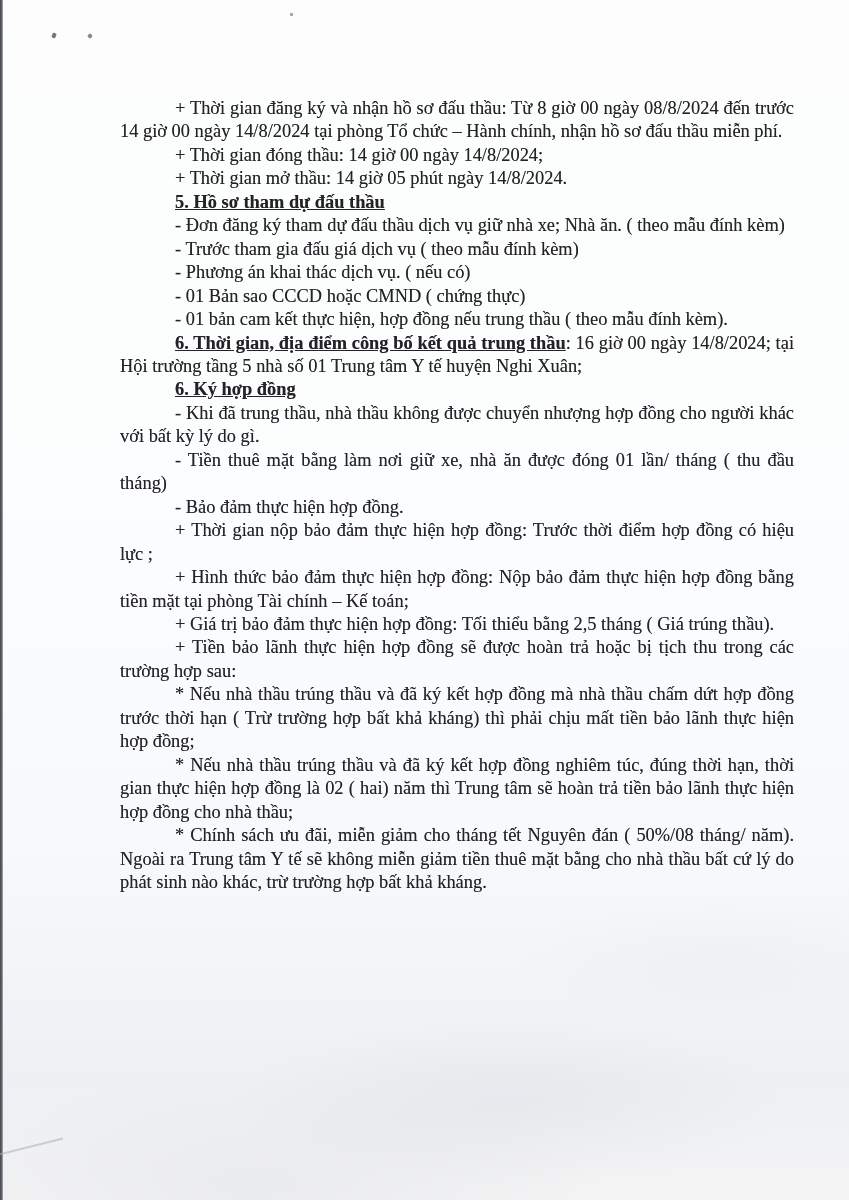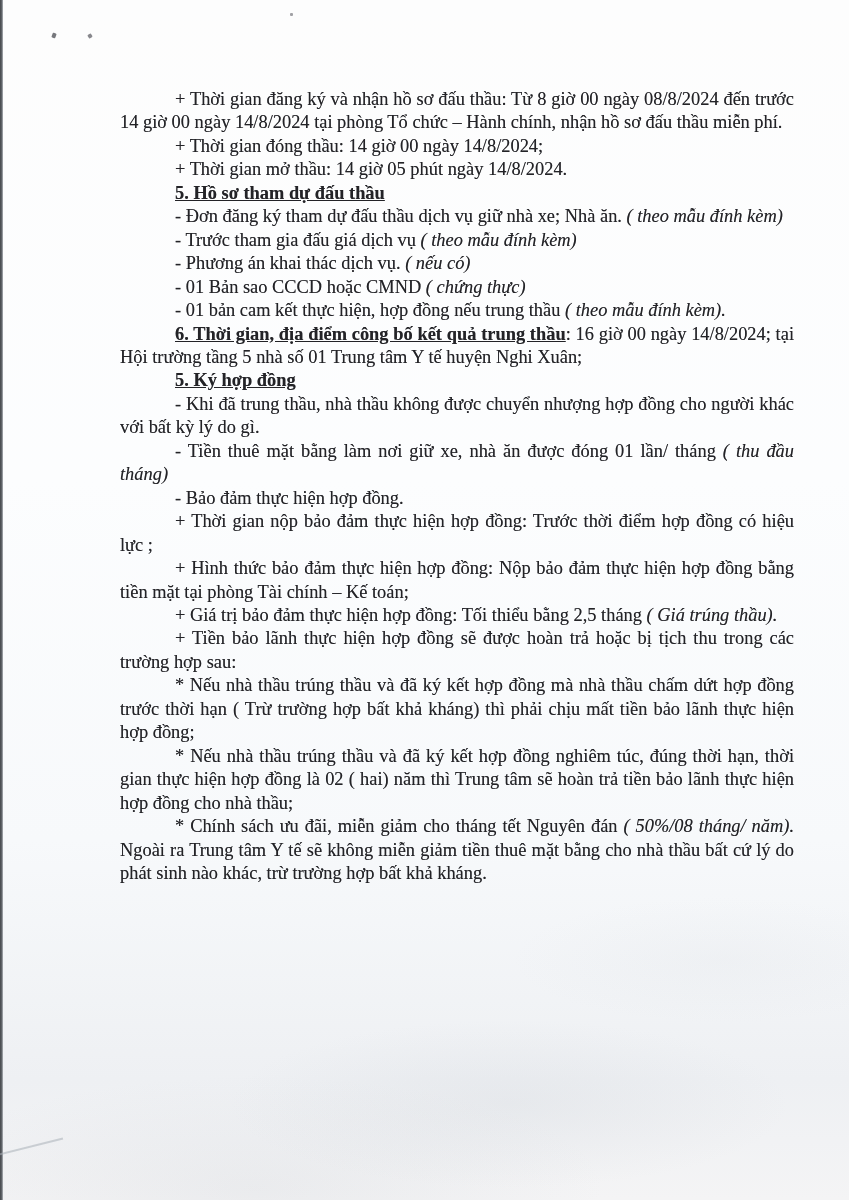--- a/index.html
+++ b/index.html
@@ -26,34 +26,34 @@
     position: absolute; left: -6px; bottom: 52px; width: 70px; height: 2px;
     background: rgba(170,176,184,0.55);
     transform: rotate(-14deg);
   }
   .speck { position: absolute; background: #55565c; border-radius: 1px; }
   .speck-1 { left: 52px; top: 33px; width: 4px; height: 5px; transform: rotate(20deg); opacity: 0.8; }
   .speck-2 { left: 88px; top: 34px; width: 4px; height: 4px; transform: rotate(-30deg); opacity: 0.7; }
   .speck-3 { left: 290px; top: 13px; width: 3px; height: 3px; opacity: 0.55; }
   .doc-body {
     position: absolute;
-    left: 120px; top: 88px;
+    left: 120px; top: 97px;
     width: 674px;
     color: #232327;
     font-size: 18.4px;
     line-height: 23.45px;
     text-shadow: 0 0 0.5px rgba(20,20,25,0.45);
   }
   p.para {
     margin: 0;
     text-align: justify;
     text-indent: 55px;
   }
   .bold { font-weight: bold; text-decoration: underline; }
-  .italic { font-style: italic; }
+  .italic { }
 </style>
 </head>
 <body>
 
 <div class="paper-texture"></div>
 <div class="scan-edge-left"></div>
 <div class="scan-fold"></div>
 <div class="speck speck-1"></div>
 <div class="speck speck-2"></div>
 <div class="speck speck-3"></div>
@@ -62,21 +62,21 @@
     <p class="para"><span class="">+ Thời gian đăng ký và nhận hồ sơ đấu thầu: Từ 8 giờ 00 ngày 08/8/2024 đến trước 14 giờ 00 ngày 14/8/2024 tại phòng Tổ chức – Hành chính, nhận hồ sơ đấu thầu miễn phí.</span></p>
     <p class="para"><span class="">+ Thời gian đóng thầu: 14 giờ 00 ngày 14/8/2024;</span></p>
     <p class="para"><span class="">+ Thời gian mở thầu: 14 giờ 05 phút ngày 14/8/2024.</span></p>
     <p class="para"><span class="bold ">5. Hồ sơ tham dự đấu thầu</span></p>
     <p class="para"><span class="">- Đơn đăng ký tham dự đấu thầu dịch vụ giữ nhà xe; Nhà ăn. </span><span class="italic">( theo mẫu đính kèm)</span></p>
     <p class="para"><span class="">- Trước tham gia đấu giá dịch vụ </span><span class="italic">( theo mẫu đính kèm)</span></p>
     <p class="para"><span class="">- Phương án khai thác dịch vụ. </span><span class="italic">( nếu có)</span></p>
     <p class="para"><span class="">- 01 Bản sao CCCD hoặc CMND </span><span class="italic">( chứng thực)</span></p>
     <p class="para"><span class="">- 01 bản cam kết thực hiện, hợp đồng nếu trung thầu </span><span class="italic">( theo mẫu đính kèm).</span></p>
     <p class="para"><span class="bold ">6. Thời gian, địa điểm công bố kết quả trung thầu</span><span class="">: 16 giờ 00 ngày 14/8/2024; tại Hội trường tầng 5 nhà số 01 Trung tâm Y tế huyện Nghi Xuân;</span></p>
-    <p class="para"><span class="bold ">5. Ký hợp đồng</span></p>
+    <p class="para"><span class="bold ">6. Ký hợp đồng</span></p>
     <p class="para"><span class="">- Khi đã trung thầu, nhà thầu không được chuyển nhượng hợp đồng cho người khác với bất kỳ lý do gì.</span></p>
     <p class="para"><span class="">- Tiền thuê mặt bằng làm nơi giữ xe, nhà ăn được đóng 01 lần/ tháng </span><span class="italic">( thu đầu tháng)</span></p>
     <p class="para"><span class="">- Bảo đảm thực hiện hợp đồng.</span></p>
     <p class="para"><span class="">+ Thời gian nộp bảo đảm thực hiện hợp đồng: Trước thời điểm hợp đồng có hiệu lực ;</span></p>
     <p class="para"><span class="">+ Hình thức bảo đảm thực hiện hợp đồng: Nộp bảo đảm thực hiện hợp đồng bằng tiền mặt tại phòng Tài chính – Kế toán;</span></p>
     <p class="para"><span class="">+ Giá trị bảo đảm thực hiện hợp đồng: Tối thiểu bằng 2,5 tháng </span><span class="italic">( Giá trúng thầu).</span></p>
     <p class="para"><span class="">+ Tiền bảo lãnh thực hiện hợp đồng sẽ được hoàn trả hoặc bị tịch thu trong các trường hợp sau:</span></p>
     <p class="para"><span class="">* Nếu nhà thầu trúng thầu và đã ký kết hợp đồng mà nhà thầu chấm dứt hợp đồng trước thời hạn ( Trừ trường hợp bất khả kháng) thì phải chịu mất tiền bảo lãnh thực hiện hợp đồng;</span></p>
     <p class="para"><span class="">* Nếu nhà thầu trúng thầu và đã ký kết hợp đồng nghiêm túc, đúng thời hạn, thời gian thực hiện hợp đồng là 02 ( hai) năm thì Trung tâm sẽ hoàn trả tiền bảo lãnh thực hiện hợp đồng cho nhà thầu;</span></p>
     <p class="para"><span class="">* Chính sách ưu đãi, miễn giảm cho tháng tết Nguyên đán </span><span class="italic">( 50%/08 tháng/ năm).</span><span class=""> Ngoài ra Trung tâm Y tế sẽ không miễn giảm tiền thuê mặt bằng cho nhà thầu bất cứ lý do phát sinh nào khác, trừ trường hợp bất khả kháng.</span></p>

